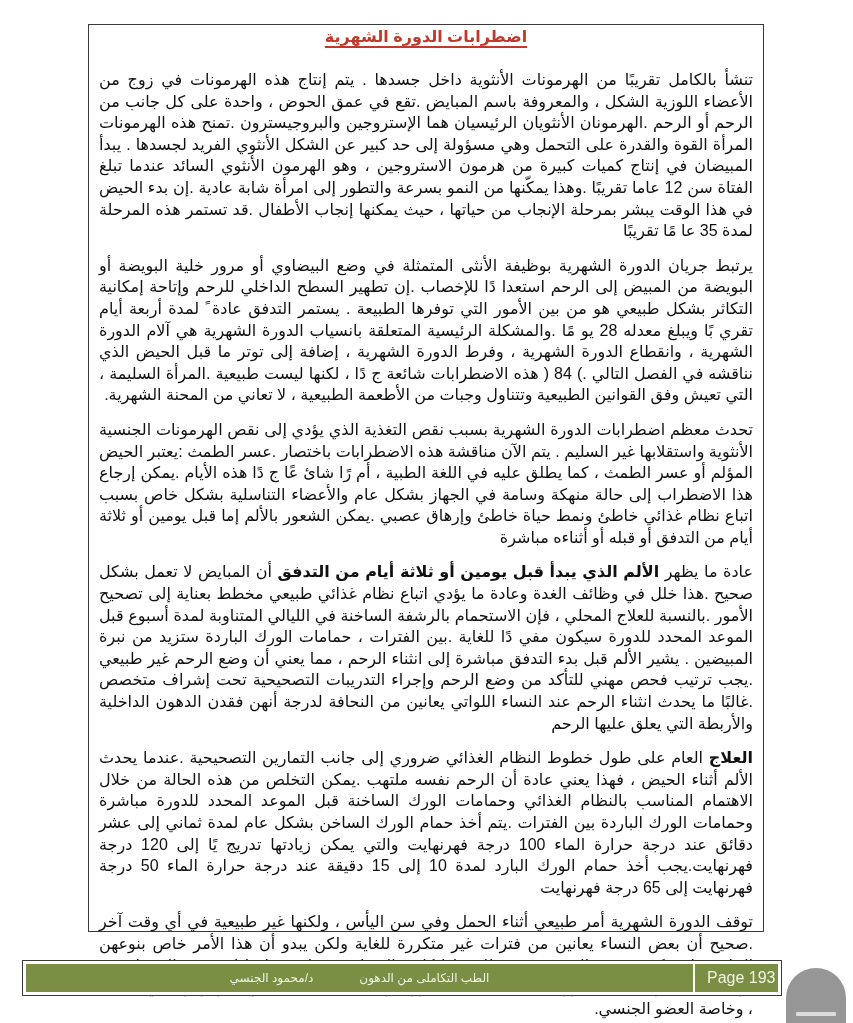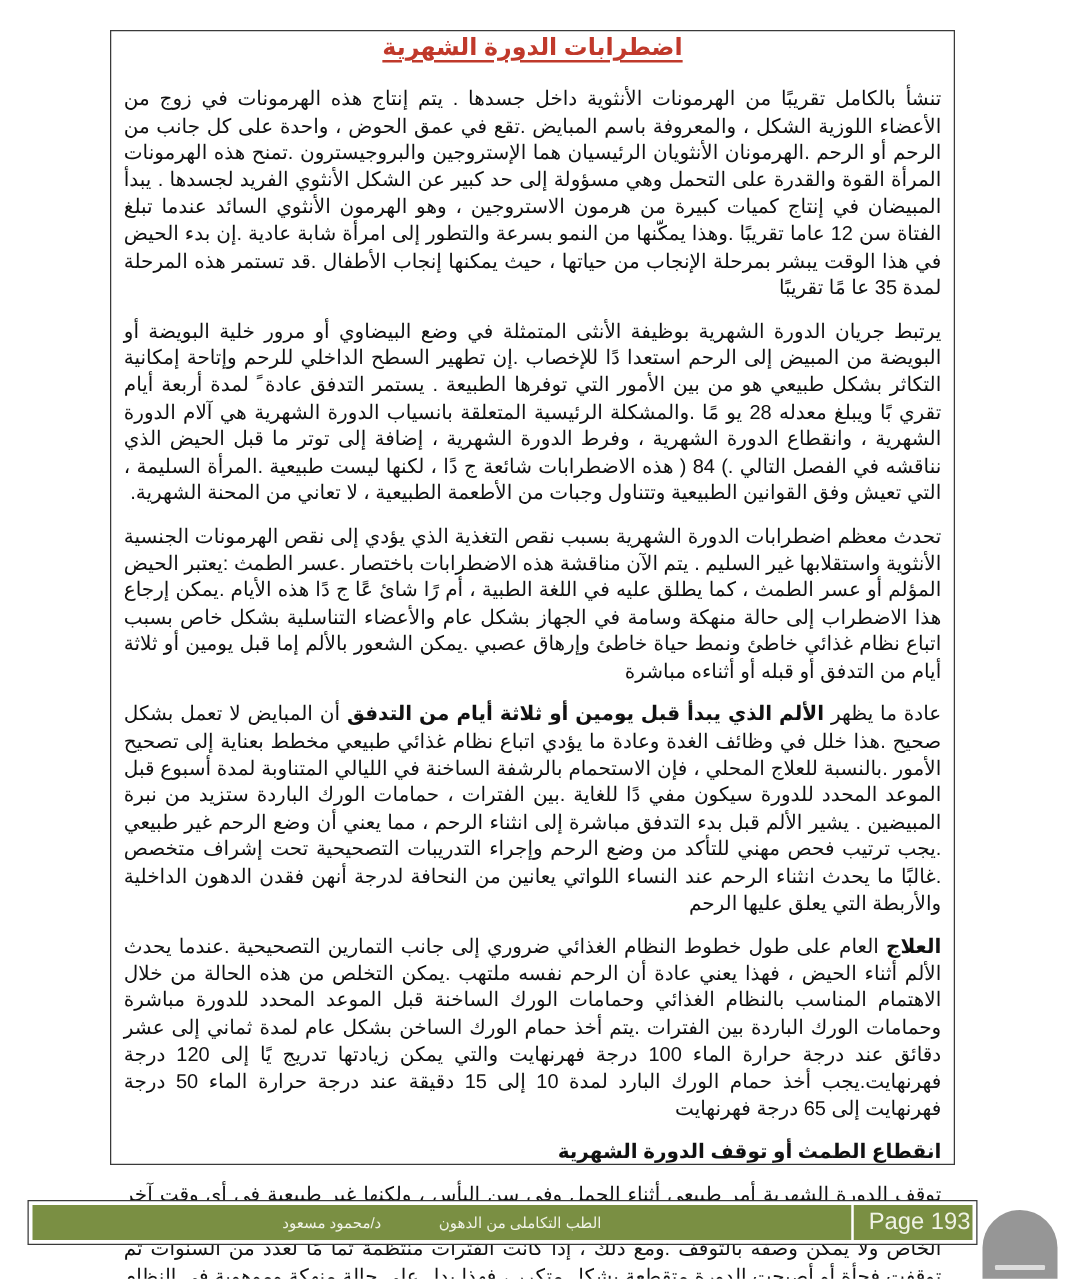--- a/index.html
+++ b/index.html
@@ -6,21 +6,21 @@
   body { width: 853px; height: 1023px; position: relative; overflow: hidden; font-family: "Liberation Sans", "DejaVu Sans", sans-serif; }
   .page-frame {
     position: absolute; left: 88px; top: 24px; width: 676px; height: 908px;
     border: 1px solid #3a3a3a; box-sizing: border-box;
   }
   .doc-title {
     position: absolute; left: 0; right: 0; top: 2px; text-align: center;
     direction: rtl;
   }
   .doc-title span {
-    color: #c0392b; font-weight: bold; font-size: 19px;
+    color: #c0392b; font-weight: bold; font-size: 16px;
     text-decoration: underline; text-decoration-thickness: 2px; text-underline-offset: 4px;
   }
   .content {
     position: absolute; left: 10px; right: 10px; top: 44px;
     direction: rtl; text-align: justify; font-size: 16px; line-height: 21.6px; color: #111;
   }
   .content p { margin: 0 0 13px 0; }
   .content p.sub { font-weight: bold; margin-bottom: 13px; }
   .content b { font-weight: bold; margin-top: 26px; }
   .footer-outer {
@@ -30,22 +30,22 @@
   .footer-bar {
     position: absolute; left: 3px; top: 3px; right: 3px; bottom: 3px;
     background: #7a8f43; display: flex;
   }
   .footer-main {
     flex: 1; display: flex; align-items: center; justify-content: center;
     color: #f0f3e6; font-size: 12px; letter-spacing: 2px; direction: rtl; gap: 46px;
     border-right: 2px solid #ffffff;
   }
   .footer-page {
-    width: 95px; display: flex; align-items: center; padding-left: 12px;
-    color: #f0f3e6; font-size: 19px; box-sizing: border-box;
+    width: 83px; display: flex; align-items: center; padding-left: 12px;
+    color: #f0f3e6; font-size: 16px; box-sizing: border-box;
   }
   .scroll-handle {
     position: absolute; left: 786px; top: 968px; width: 60px; height: 60px;
     background: rgba(110,110,110,0.72); border-radius: 30px 30px 0 0;
   }
   .scroll-handle .grip {
     position: absolute; left: 10px; right: 10px; top: 44px; height: 4px; background: #dcdcdc; border-radius: 1px;
   }
 </style>
 </head>
@@ -54,30 +54,29 @@
 <div class="page-frame">
   <div class="doc-title">
     <span>اضطرابات الدورة الشهرية</span>
   </div>
   <div class="content">
     <p>تنشأ بالكامل تقريبًا من الهرمونات الأنثوية داخل جسدها . يتم إنتاج هذه الهرمونات في زوج من الأعضاء اللوزية الشكل ، والمعروفة باسم المبايض .تقع في عمق الحوض ، واحدة على كل جانب من الرحم أو الرحم .الهرمونان الأنثويان الرئيسيان هما الإستروجين والبروجيسترون .تمنح هذه الهرمونات المرأة القوة والقدرة على التحمل وهي مسؤولة إلى حد كبير عن الشكل الأنثوي الفريد لجسدها . يبدأ المبيضان في إنتاج كميات كبيرة من هرمون الاستروجين ، وهو الهرمون الأنثوي السائد عندما تبلغ الفتاة سن 12 عاما تقريبًا .وهذا يمكّنها من النمو بسرعة والتطور إلى امرأة شابة عادية .إن بدء الحيض في هذا الوقت يبشر بمرحلة الإنجاب من حياتها ، حيث يمكنها إنجاب الأطفال .قد تستمر هذه المرحلة لمدة 35 عا مًا تقريبًا</p>
     <p>يرتبط جريان الدورة الشهرية بوظيفة الأنثى المتمثلة في وضع البيضاوي أو مرور خلية البويضة أو البويضة من المبيض إلى الرحم استعدا دًا للإخصاب .إن تطهير السطح الداخلي للرحم وإتاحة إمكانية التكاثر بشكل طبيعي هو من بين الأمور التي توفرها الطبيعة . يستمر التدفق عادة ً لمدة أربعة أيام تقري بًا ويبلغ معدله 28 يو مًا .والمشكلة الرئيسية المتعلقة بانسياب الدورة الشهرية هي آلام الدورة الشهرية ، وانقطاع الدورة الشهرية ، وفرط الدورة الشهرية ، إضافة إلى توتر ما قبل الحيض الذي نناقشه في الفصل التالي .) 84 ( هذه الاضطرابات شائعة ج دًا ، لكنها ليست طبيعية .المرأة السليمة ، التي تعيش وفق القوانين الطبيعية وتتناول وجبات من الأطعمة الطبيعية ، لا تعاني من المحنة الشهرية.</p>
     <p>تحدث معظم اضطرابات الدورة الشهرية بسبب نقص التغذية الذي يؤدي إلى نقص الهرمونات الجنسية الأنثوية واستقلابها غير السليم . يتم الآن مناقشة هذه الاضطرابات باختصار .عسر الطمث :يعتبر الحيض المؤلم أو عسر الطمث ، كما يطلق عليه في اللغة الطبية ، أم رًا شائ عًا ج دًا هذه الأيام .يمكن إرجاع هذا الاضطراب إلى حالة منهكة وسامة في الجهاز بشكل عام والأعضاء التناسلية بشكل خاص بسبب اتباع نظام غذائي خاطئ ونمط حياة خاطئ وإرهاق عصبي .يمكن الشعور بالألم إما قبل يومين أو ثلاثة أيام من التدفق أو قبله أو أثناءه مباشرة</p>
     <p><span>عادة ما يظهر </span><b>الألم الذي يبدأ قبل يومين أو ثلاثة أيام من التدفق</b><span> أن المبايض لا تعمل بشكل صحيح .هذا خلل في وظائف الغدة وعادة ما يؤدي اتباع نظام غذائي طبيعي مخطط بعناية إلى تصحيح الأمور .بالنسبة للعلاج المحلي ، فإن الاستحمام بالرشفة الساخنة في الليالي المتناوبة لمدة أسبوع قبل الموعد المحدد للدورة سيكون مفي دًا للغاية .بين الفترات ، حمامات الورك الباردة ستزيد من نبرة المبيضين . يشير الألم قبل بدء التدفق مباشرة إلى انثناء الرحم ، مما يعني أن وضع الرحم غير طبيعي .يجب ترتيب فحص مهني للتأكد من وضع الرحم وإجراء التدريبات التصحيحية تحت إشراف متخصص .غالبًا ما يحدث انثناء الرحم عند النساء اللواتي يعانين من النحافة لدرجة أنهن فقدن الدهون الداخلية والأربطة التي يعلق عليها الرحم</span></p>
     <p><b>العلاج</b><span> العام على طول خطوط النظام الغذائي ضروري إلى جانب التمارين التصحيحية .عندما يحدث الألم أثناء الحيض ، فهذا يعني عادة أن الرحم نفسه ملتهب .يمكن التخلص من هذه الحالة من خلال الاهتمام المناسب بالنظام الغذائي وحمامات الورك الساخنة قبل الموعد المحدد للدورة مباشرة وحمامات الورك الباردة بين الفترات .يتم أخذ حمام الورك الساخن بشكل عام لمدة ثماني إلى عشر دقائق عند درجة حرارة الماء 100 درجة فهرنهايت والتي يمكن زيادتها تدريج يًا إلى 120 درجة فهرنهايت.يجب أخذ حمام الورك البارد لمدة 10 إلى 15 دقيقة عند درجة حرارة الماء 50 درجة فهرنهايت إلى 65 درجة فهرنهايت</span></p>
-    <p class="sub">انقطاع الطمث أو توقف الدورة الشهرية</p>
     <p>توقف الدورة الشهرية أمر طبيعي أثناء الحمل وفي سن اليأس ، ولكنها غير طبيعية في أي وقت آخر .صحيح أن بعض النساء يعانين من فترات غير متكررة للغاية ولكن يبدو أن هذا الأمر خاص بنوعهن الخاص ولا يمكن وصفه بالتوقف .ومع ذلك ، إذا كانت الفترات منتظمة تما مًا لعدد من السنوات ثم توقفت فجأة أو أصبحت الدورة متقطعة بشكل متكرر ، فهذا يدل على حالة منهكة وموهوبة في النظام ، وخاصة العضو الجنسي.</p>
   </div>
 </div>
 
 <div class="footer-outer">
   <div class="footer-bar">
     <div class="footer-main">
       <span>الطب التكاملى من الدهون</span>
-      <span>د/محمود مسعود</span>
+      <span>د/محمود الجنسي</span>
     </div>
     <div class="footer-page">Page 193</div>
   </div>
 </div>
 
 <div class="scroll-handle">
   <div class="grip"></div>
 </div>
 
 </body></html>

